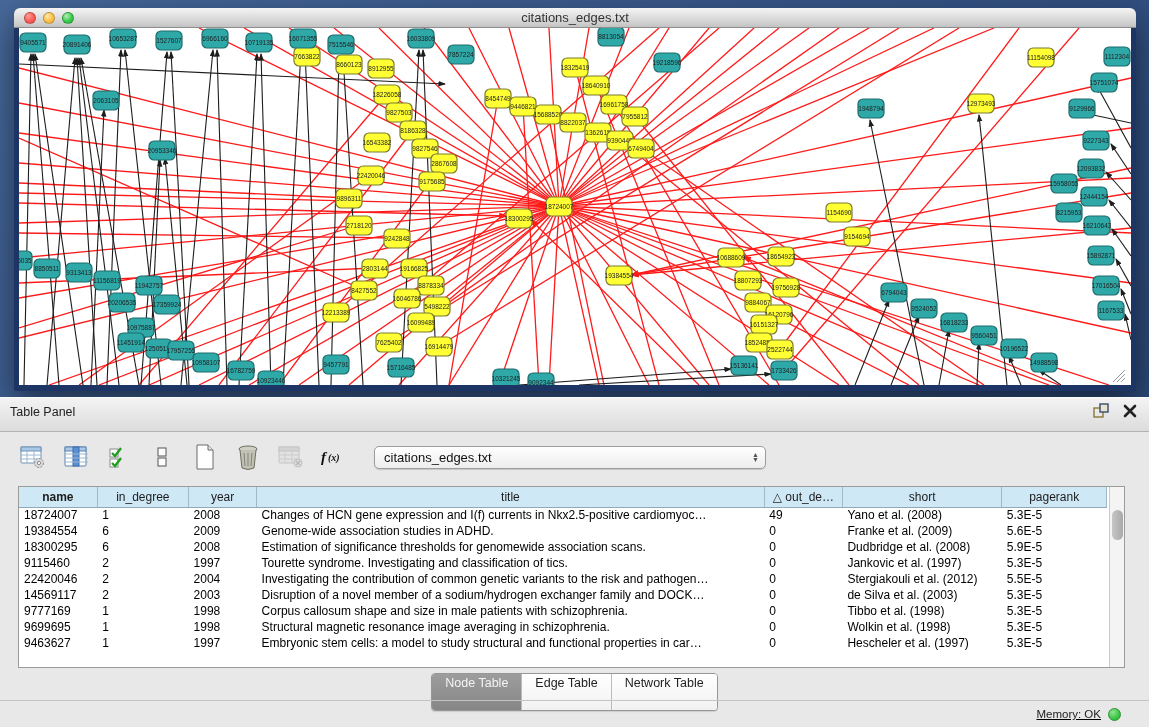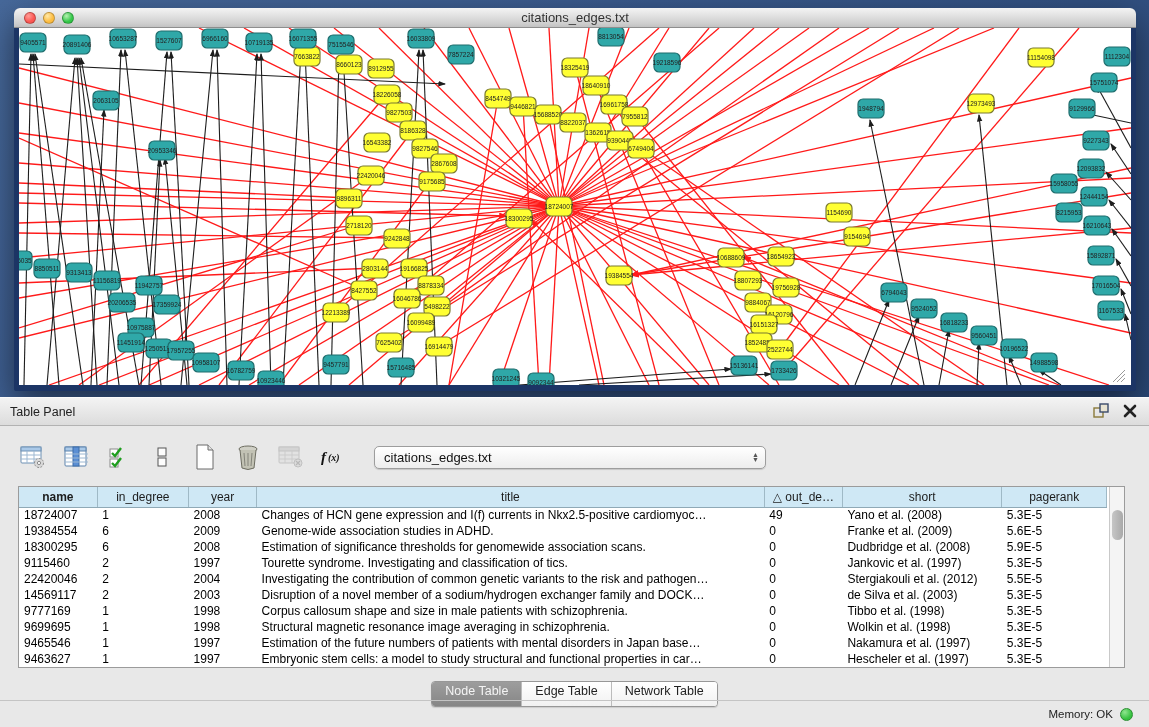--- a/index.html
+++ b/index.html
@@ -22,21 +22,21 @@
     border:1px solid rgba(0,0,0,.25); }
   .light.r{ background:radial-gradient(circle at 35% 30%,#ff9d96,#fc5753 60%); }
   .light.y{ background:radial-gradient(circle at 35% 30%,#ffe9a8,#fdbc40 60%); }
   .light.g{ background:radial-gradient(circle at 35% 30%,#b6f0b2,#33c748 60%); }
   .win-content { padding:0 5px 6px 5px; }
   #graph-svg { display:block; background:#fff; }
 
   
   .table-panel { position:absolute; left:0; top:397px; width:1149px; height:330px;
     background:#e8e8e8; }
-  .panel-header { position:absolute; top:0; left:0; right:0; height:29px;
+  .panel-header { position:absolute; top:0; left:0; right:0; height:35px;
     background:linear-gradient(#f3f3f3,#dcdcdc); border-bottom:1px solid #b2b2b2;
     border-top:1px solid #fbfbfb; }
   .panel-title { position:absolute; left:10px; top:7px; font-size:12.5px; color:#222; }
   .panel-hdr-icons { position:absolute; right:12px; top:5px; display:flex; gap:14px; align-items:center; }
 
   .toolbar { position:absolute; left:18px; top:40px; height:40px;
     display:flex; align-items:center; gap:13px; }
   .tbtn { width:30px; height:30px; display:flex; align-items:center; justify-content:center;
     background:transparent; border:none; cursor:default; }
   .combo { margin-left:12px; width:392px; height:23px; border:1px solid #9d9d9d;
@@ -56,29 +56,29 @@
   table.grid td { height:16px; padding:0 5px; white-space:nowrap; overflow:hidden;
     color:#000; }
   .vscroll { position:absolute; right:0; top:0; bottom:0; width:15px;
     background:#f4f4f4; border-left:1px solid #c9c9c9; }
   .vthumb { position:absolute; left:2px; top:23px; width:11px; height:30px;
     border-radius:6px; background:linear-gradient(90deg,#c6c6c6,#a9a9a9); }
 
   .tabbar { position:absolute; left:0; right:0; top:276px; height:26px;
     display:flex; justify-content:center; }
   .seg { display:flex; border:1px solid #979797; border-radius:4px; overflow:hidden;
-    height:26px; background:#fff; box-shadow:0 1px 1px rgba(0,0,0,.12);margin-top:8px; }
+    height:38px; background:#fff; box-shadow:0 1px 1px rgba(0,0,0,.12); }
   .seg-btn { padding:2px 13px; font-size:12.5px; color:#222; background:linear-gradient(#fff,#f1f1f1);
     border-right:1px solid #bcbcbc; cursor:default; }
   .seg-btn:last-child { border-right:none; }
   .seg-btn.active { background:linear-gradient(#9d9d9d,#868686); color:#f4f4f4; }
 
   .statusbar { position:absolute; left:0; right:0; bottom:0; height:27px;
     border-top:1px solid #c4c4c4; display:flex; align-items:center;
-    justify-content:flex-end; padding-right:16px; gap:7px; }
+    justify-content:flex-end; padding-right:28px; gap:7px;text-decoration:underline; }
   .statusbar .lbl { font-size:11.5px; color:#222; }
   .mem-dot { width:13px; height:13px; border-radius:50%;
     background:radial-gradient(circle at 35% 30%,#8fe58f,#35c13f 65%);
     border:1px solid #2a8f31; }
 </style>
 </head>
 <body>
 
 <div class="desktop">
 
@@ -814,29 +814,20 @@
             <tr>
               <td>9699695</td>
               <td>1</td>
               <td>1998</td>
               <td>Structural magnetic resonance image averaging in schizophrenia.</td>
               <td>0</td>
               <td>Wolkin et al. (1998)</td>
               <td>5.3E-5</td>
             </tr>
             <tr>
-              <td>9465546</td>
-              <td>1</td>
-              <td>1997</td>
-              <td>Estimation of the future numbers of patients with mental disorders in Japan base…</td>
-              <td>0</td>
-              <td>Nakamura et al. (1997)</td>
-              <td>5.3E-5</td>
-            </tr>
-            <tr>
               <td>9463627</td>
               <td>1</td>
               <td>1997</td>
               <td>Embryonic stem cells: a model to study structural and functional properties in car…</td>
               <td>0</td>
               <td>Hescheler et al. (1997)</td>
               <td>5.3E-5</td>
             </tr>
           </tbody>
       </table>

